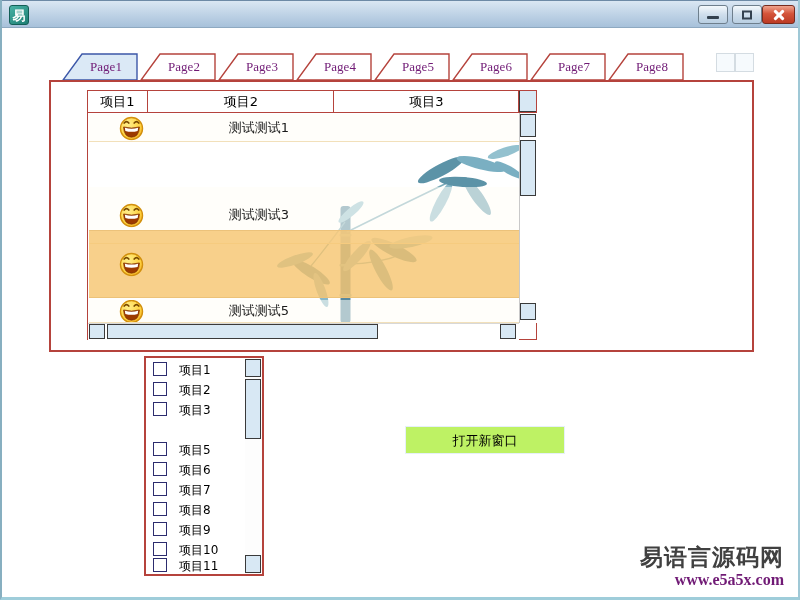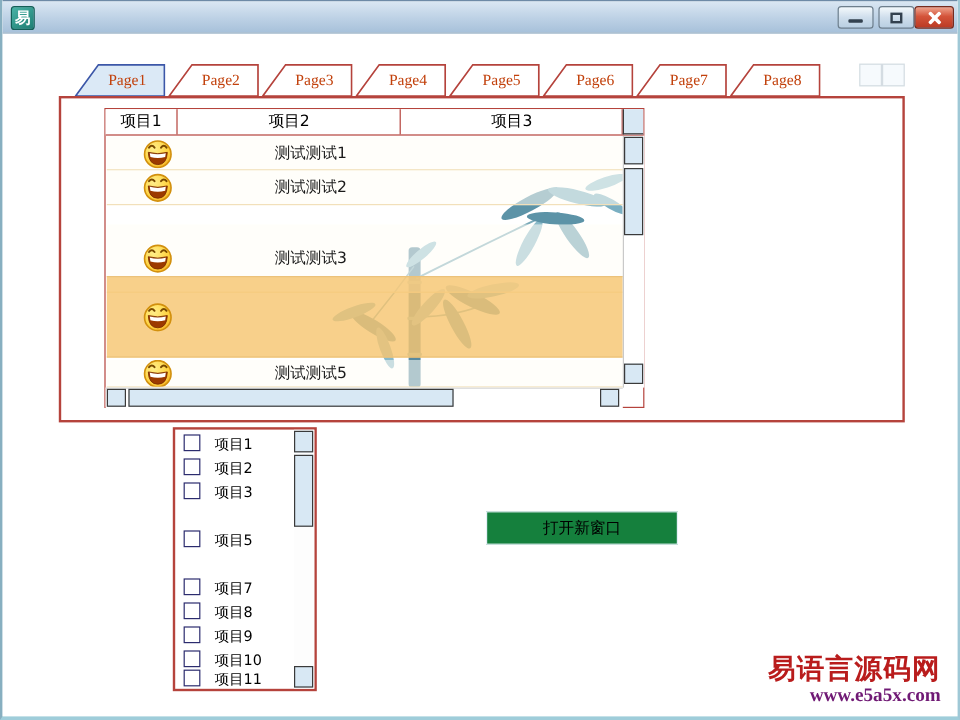--- a/index.html
+++ b/index.html
@@ -25,21 +25,21 @@
   .g-close{position:absolute;left:50%;top:50%;width:13px;height:13px;transform:translate(-50%,-50%);}
   .g-close::before,.g-close::after{content:"";position:absolute;left:5px;top:0;width:3px;height:13px;background:#fff;border-radius:1px;}
   .g-close::before{transform:rotate(45deg);}
   .g-close::after{transform:rotate(-45deg);}
   
   .tab{position:absolute;top:53px;width:76px;height:28px;cursor:default;}
   .tab svg{position:absolute;left:0;top:0;width:76px;height:28px;}
   .tab polygon{fill:#ffffff;stroke:#b5433c;stroke-width:1.4;}
   .tab.active polygon{fill:#dbe9f6;stroke:#3c57a8;}
   .tab-label{position:absolute;left:16px;top:6px;width:56px;text-align:center;
-    font-family:"Liberation Serif","DejaVu Serif",serif;font-size:13px;color:#c2410c;}
+    font-family:"Liberation Serif","DejaVu Serif",serif;font-size:13px;color:#701a75;}
   .minisq{position:absolute;top:53px;width:19px;height:19px;background:#f6fafd;border:1px solid #d4dce2;}
   
   .panel{position:absolute;left:47px;top:80px;width:705px;height:272px;background:#fff;border:2px solid #b5433c;}
   
   .lv{position:absolute;left:36px;top:8px;width:450px;height:250px;background:#fff;border:1px solid #b5433c;}
   .lv-header{position:absolute;left:0;top:0;width:448px;height:22px;border-bottom:1px solid #b5433c;background:#fff;z-index:3;}
   .lv-hcell{position:absolute;top:0;height:21px;border-right:1px solid #b5433c;
     font-size:13px;text-align:center;line-height:21px;color:#000;}
   .hcorner{position:absolute;left:431px;top:0;width:17px;height:21px;background:#d8e8f4;border-left:1px solid #3a3a3a;border-bottom:1px solid #3a3a3a;}
   .bamboo{position:absolute;left:1px;top:23px;width:430px;height:209px;overflow:hidden;z-index:0;}
@@ -51,25 +51,25 @@
   .sq{position:absolute;background:#d8e8f4;border:1px solid #3a3a3a;}
   .track-v{position:absolute;left:431px;top:22px;width:18px;height:210px;background:#fff;border-left:1px solid #c9c9c9;z-index:2;}
   .track-h{position:absolute;left:0;top:232px;width:431px;height:17px;background:#fff;border-top:1px solid #d8d8d8;z-index:2;}
   
   .checklist{position:absolute;left:142px;top:356px;width:120px;height:220px;background:#fff;border:2px solid #b5433c;overflow:hidden;}
   .chk-item{position:absolute;left:0;width:98px;height:20px;}
   .chk-box{position:absolute;left:7px;top:2px;width:14px;height:14px;background:#fff;border:1px solid #2c2c6e;}
   .chk-label{position:absolute;left:33px;top:2px;font-size:12px;color:#000;}
   .chk-track{position:absolute;left:99px;top:0;width:17px;height:216px;background:#fdfdfd;}
   
-  .open-btn{position:absolute;left:403px;top:426px;width:160px;height:28px;background:#15803d;
+  .open-btn{position:absolute;left:403px;top:426px;width:160px;height:28px;background:#bef264;
     border:1px solid #e6f0f8;font-size:13px;color:#000;text-align:center;line-height:27px;cursor:default;}
   .watermark{position:absolute;right:14px;top:545px;width:170px;text-align:right;
     font-family:"Liberation Serif","DejaVu Serif",serif;}
-  .wm-title{font-size:23px;font-weight:bold;color:#b91c1c;letter-spacing:1px;line-height:26px;}
+  .wm-title{font-size:23px;font-weight:bold;color:#404040;letter-spacing:1px;line-height:26px;}
   .wm-url{font-size:16px;font-weight:bold;color:#701a75;line-height:18px;}
 </style>
 </head>
 <body>
 
 <div class="window">
 
   <svg width="0" height="0" style="position:absolute">
     <defs>
       <radialGradient id="gy" cx="0.35" cy="0.3" r="0.85">
@@ -190,26 +190,20 @@
           </g>
         </svg>
       </div>
 
       <div class="lv-row" style="top:23px;height:28px">
         <svg class="row-icon" viewBox="0 0 24 24">
             <use href="#grin"></use>
           </svg>
         <span class="row-label">测试测试1</span>
       </div>
-      <div class="lv-row" style="top:51px;height:29px">
-        <svg class="row-icon" viewBox="0 0 24 24">
-            <use href="#grin"></use>
-          </svg>
-        <span class="row-label">测试测试2</span>
-      </div>
       <div class="lv-row" style="top:96px;height:57px">
         <svg class="row-icon" viewBox="0 0 24 24">
             <use href="#grin"></use>
           </svg>
         <span class="row-label">测试测试3</span>
       </div>
       <div class="lv-row selected" style="top:139px;height:68px">
         <svg class="row-icon" viewBox="0 0 24 24">
             <use href="#grin"></use>
           </svg>
@@ -252,20 +246,24 @@
         <span class="chk-label">项目2</span>
       </div>
     <div class="chk-item" style="top:42px">
         <span class="chk-box"></span>
         <span class="chk-label">项目3</span>
       </div>
     <div class="chk-item" style="top:82px">
         <span class="chk-box"></span>
         <span class="chk-label">项目5</span>
       </div>
+    <div class="chk-item" style="top:102px">
+        <span class="chk-box"></span>
+        <span class="chk-label">项目6</span>
+      </div>
     <div class="chk-item" style="top:122px">
         <span class="chk-box"></span>
         <span class="chk-label">项目7</span>
       </div>
     <div class="chk-item" style="top:142px">
         <span class="chk-box"></span>
         <span class="chk-label">项目8</span>
       </div>
     <div class="chk-item" style="top:162px">
         <span class="chk-box"></span>

